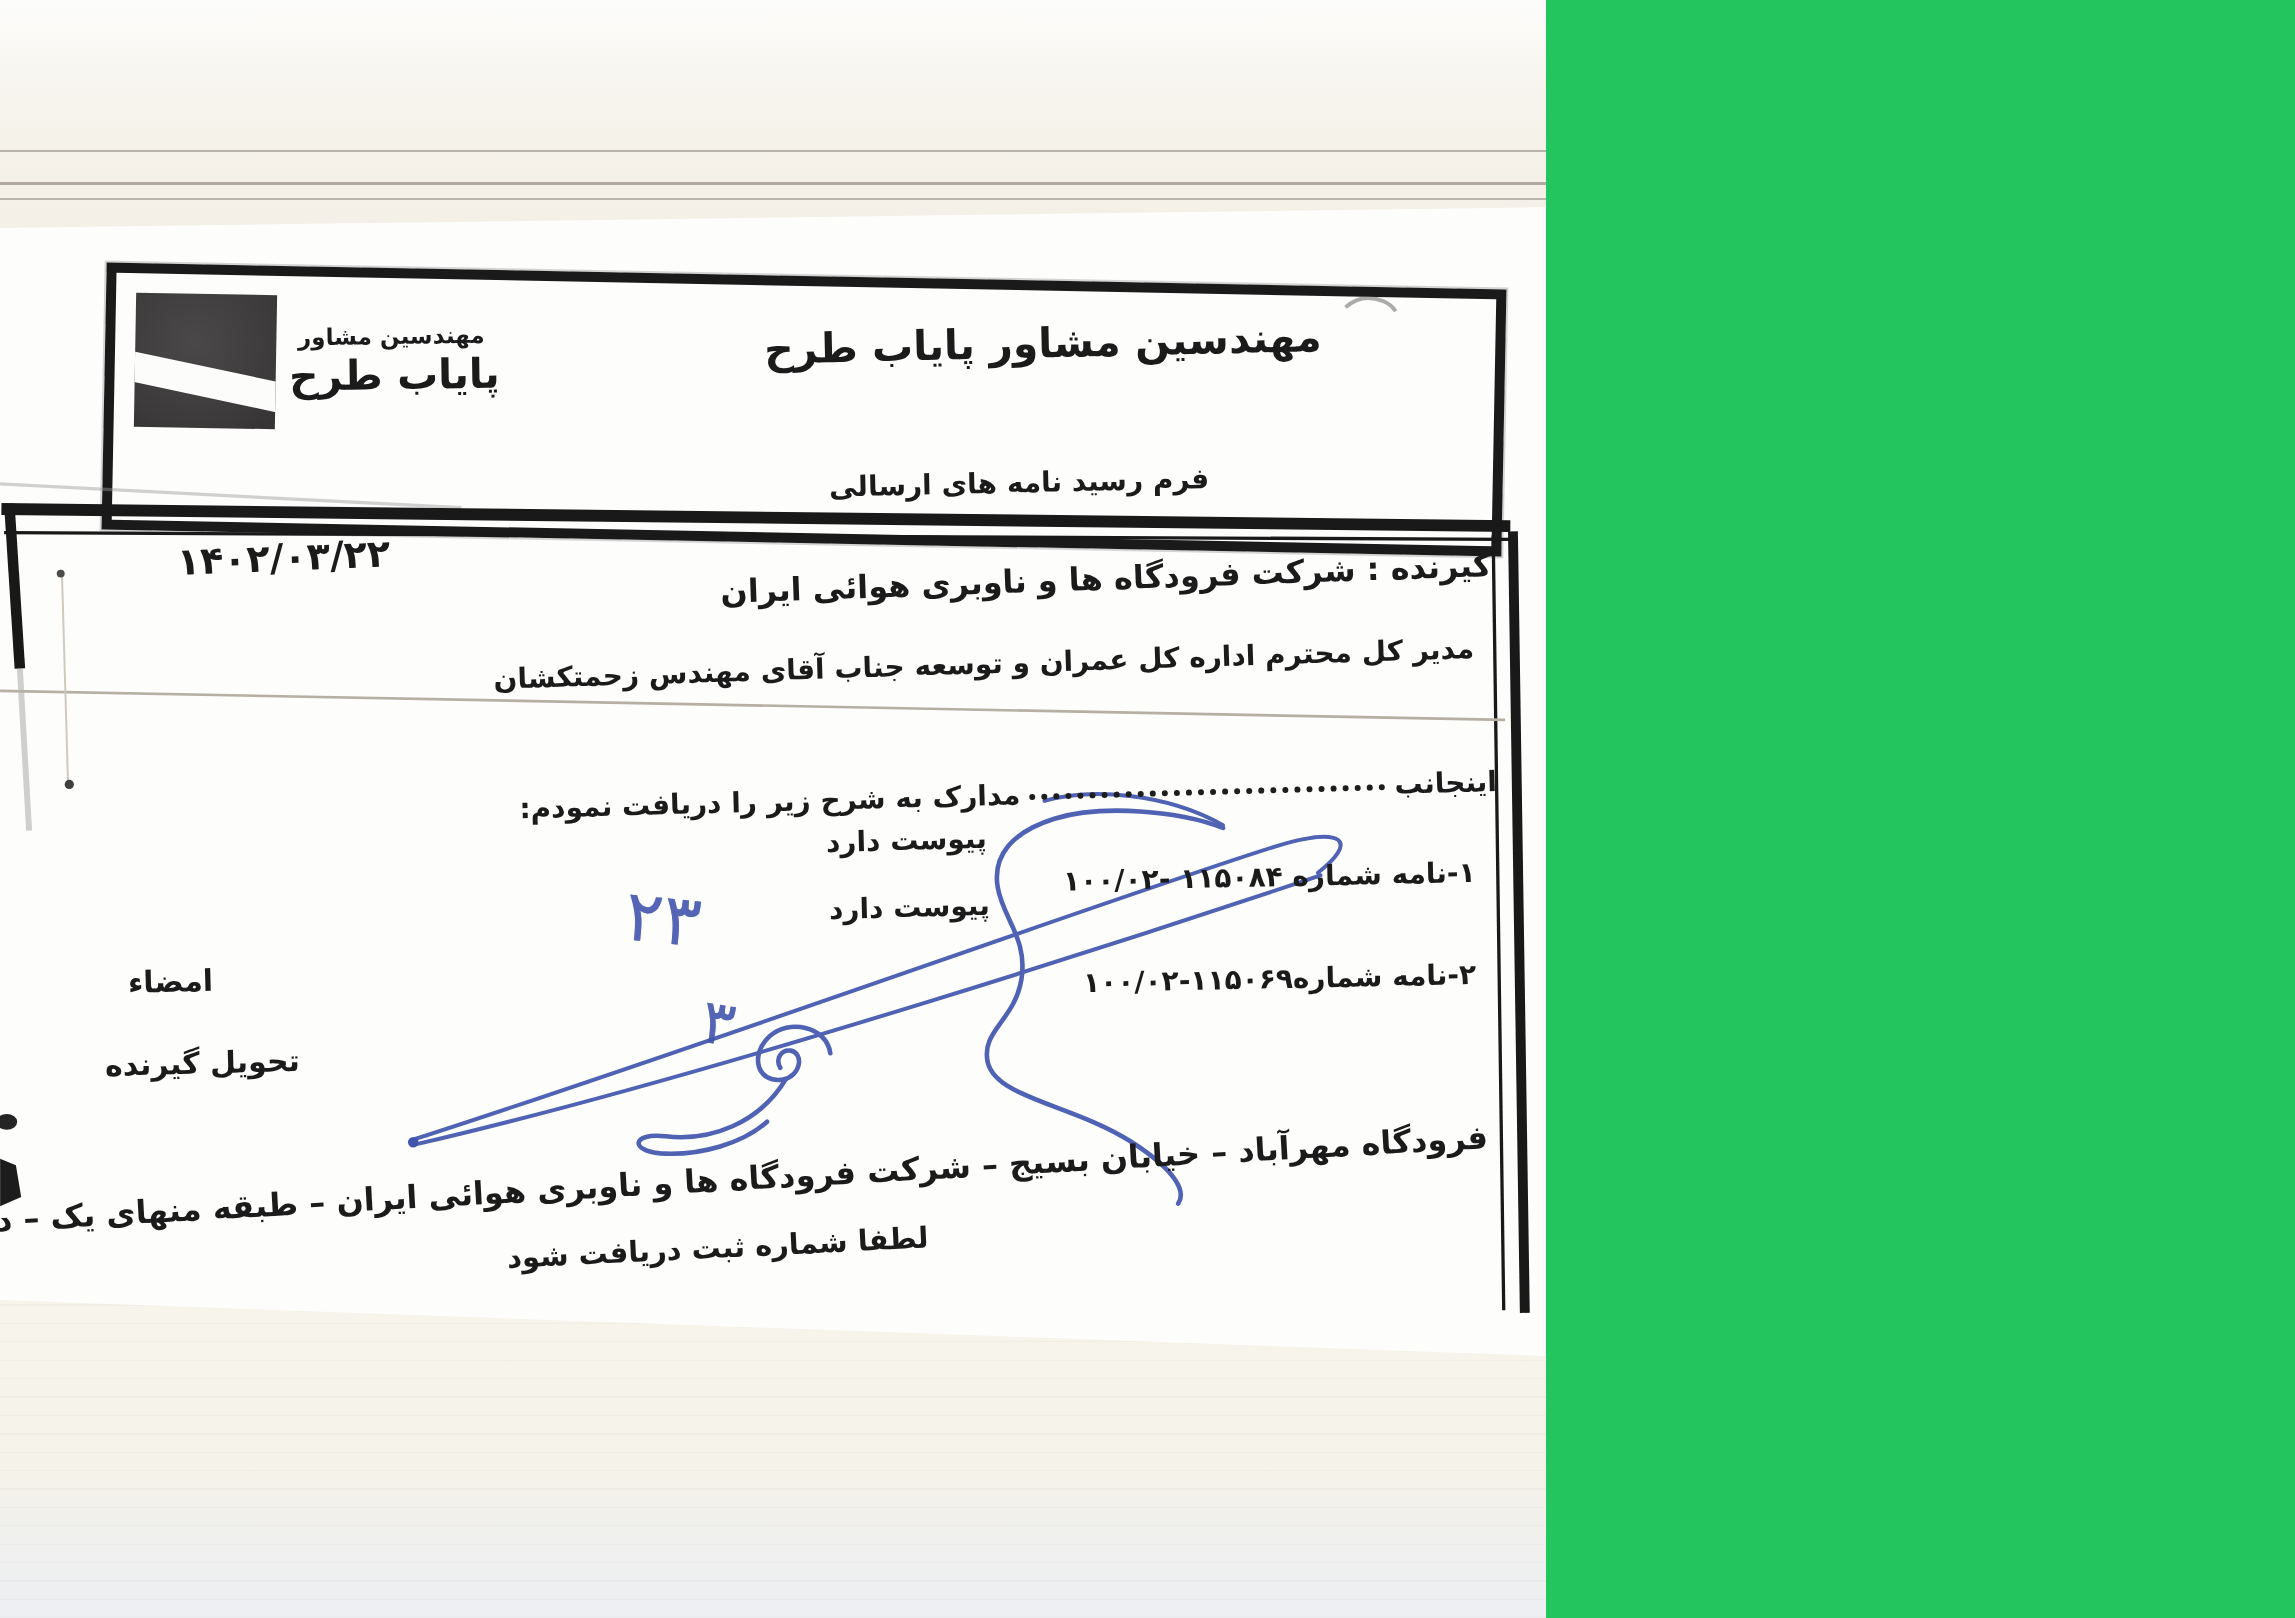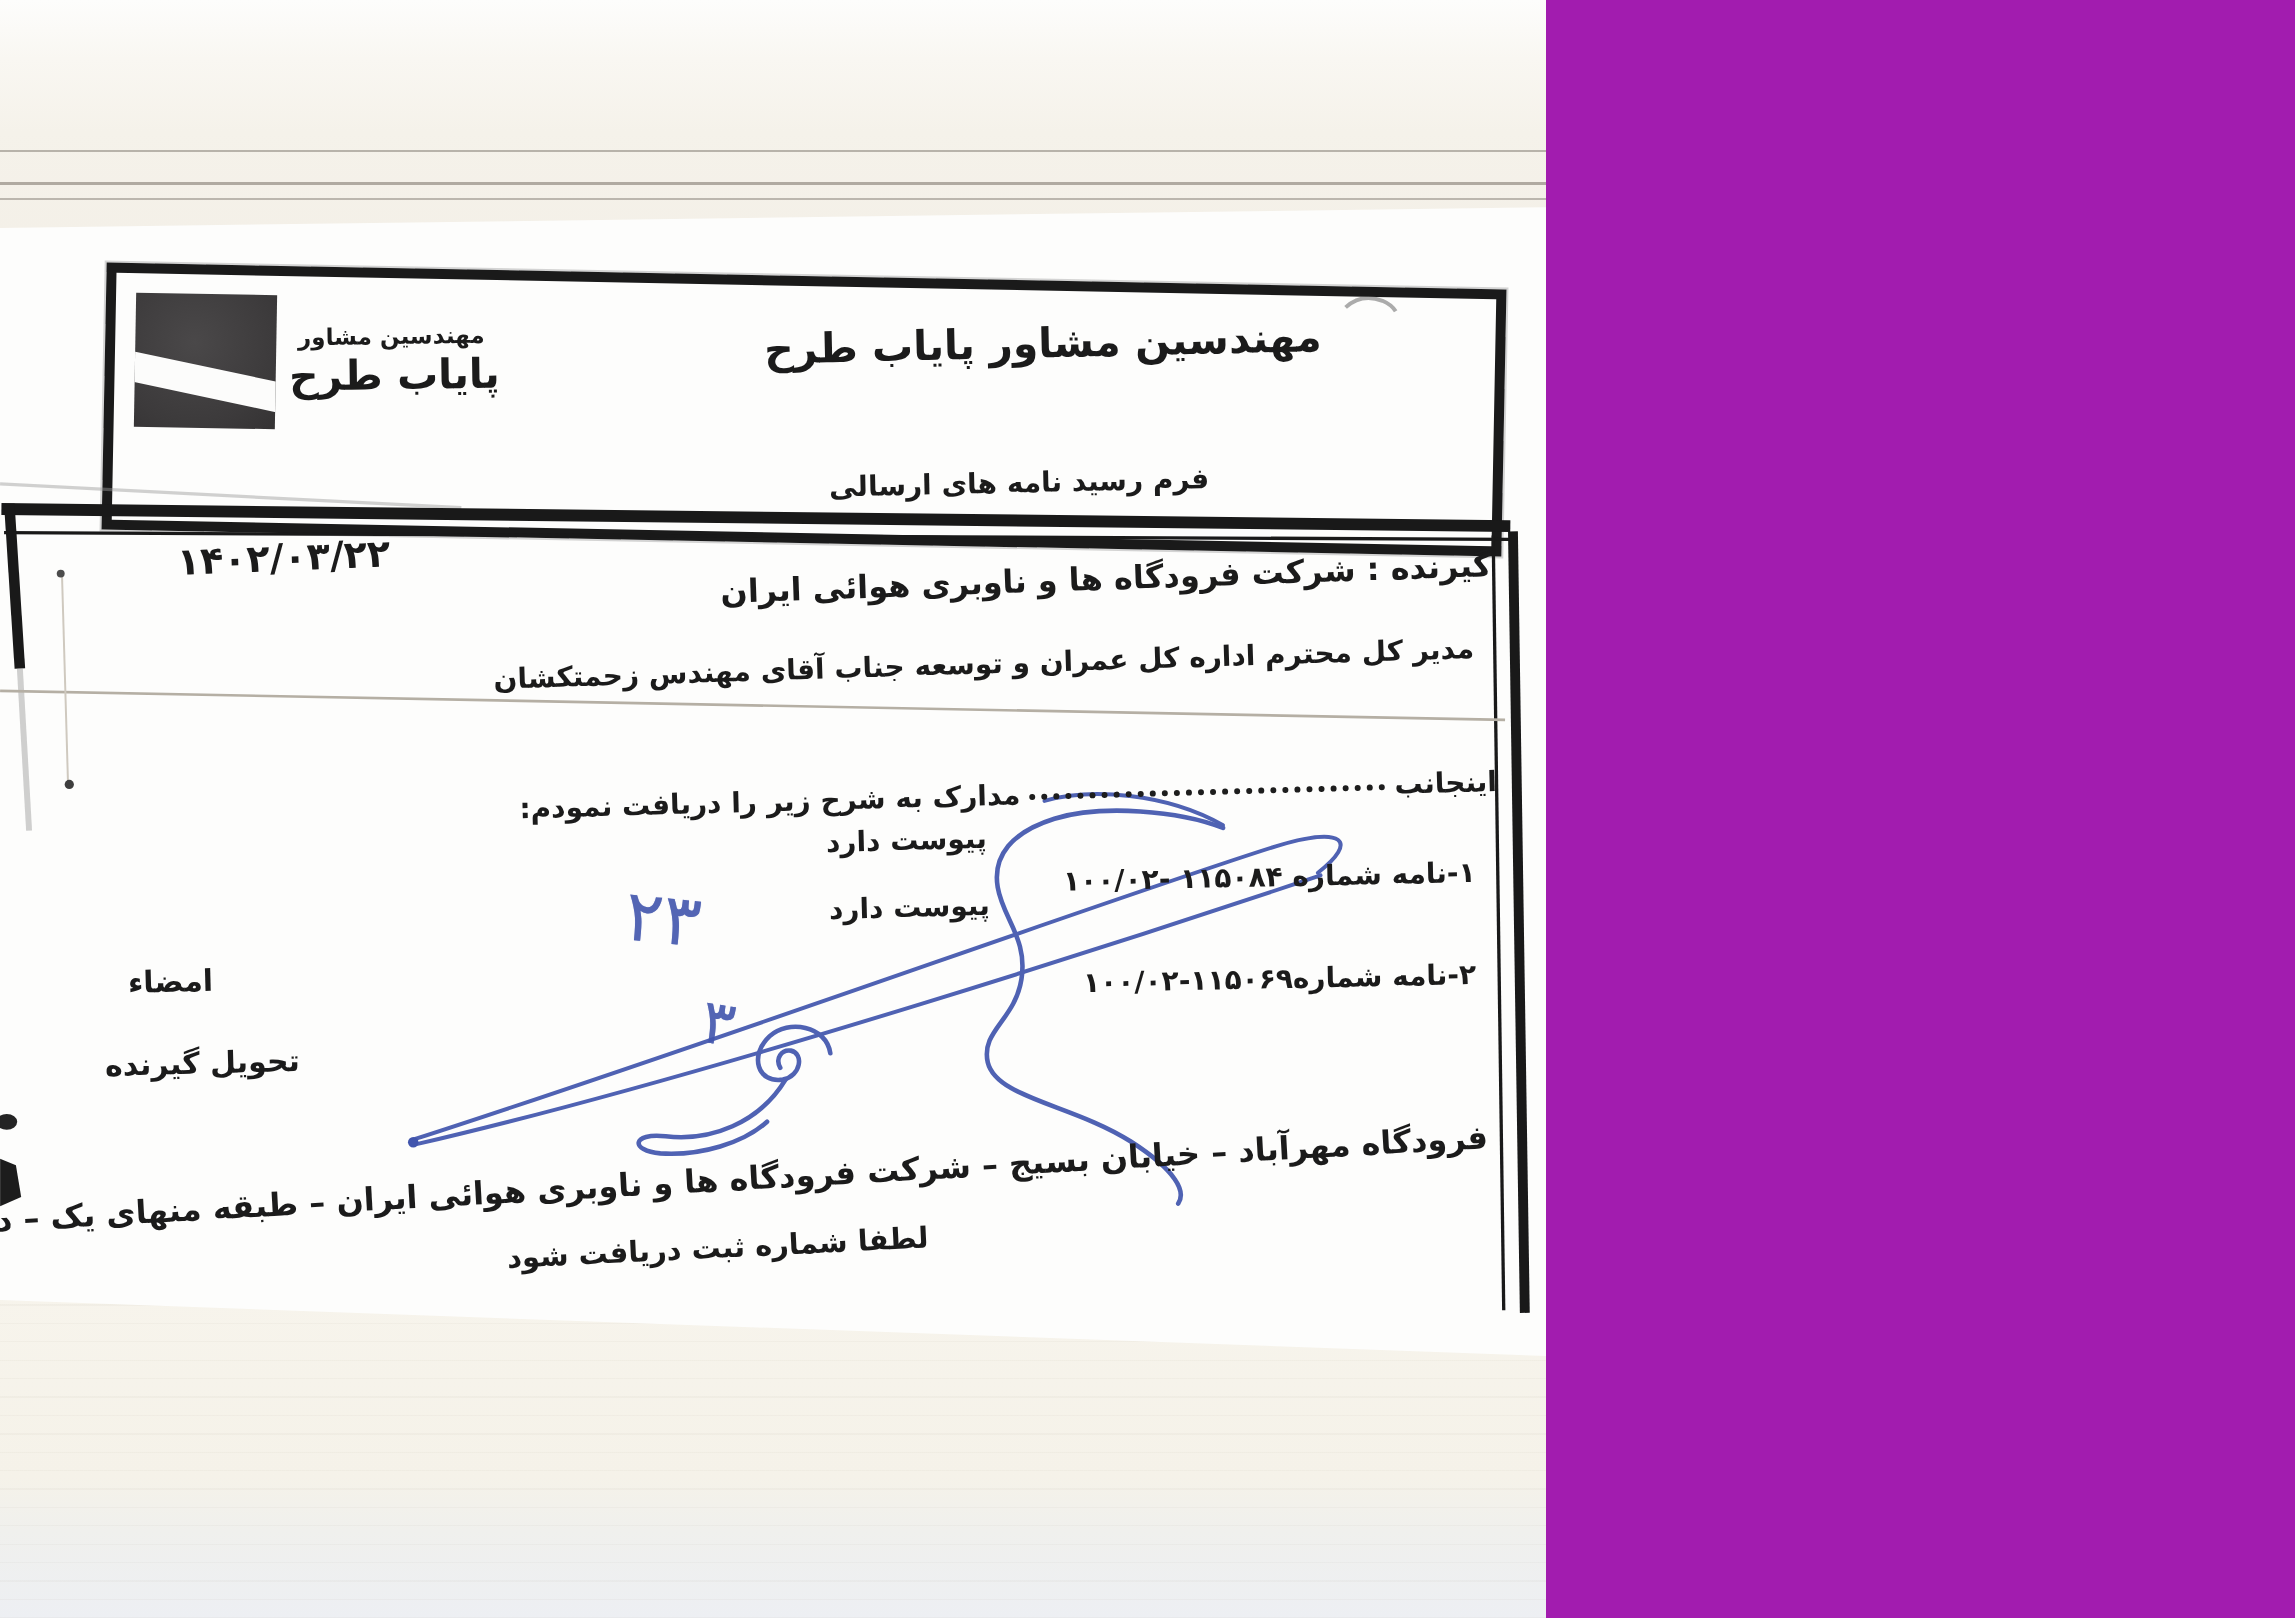--- a/index.html
+++ b/index.html
@@ -1,17 +1,17 @@
 <!DOCTYPE html>
 <html lang="fa" style="font-size:10.5px"><head>
 <meta charset="utf-8">
 <style>
   html,body{margin:0;padding:0;}
   body{width:2295px;height:1619px;background:#fdfdfd;font-family:"DejaVu Sans",sans-serif;}
-  .stage{position:absolute;inset:0;width:2295px;height:1619px;overflow:hidden;background:#a21caf;}
+  .stage{position:absolute;inset:0;width:2295px;height:1619px;overflow:hidden;background:#22c55e;}
 
   
   .band-top{position:absolute;left:0;top:0;width:1546px;height:277px;
     background:linear-gradient(180deg,#fdfdfc 0px,#f9f7f2 59px,#f5f2ea 132px,#f3efe7 277px);}
   .band-top .line{position:absolute;left:0;width:100%;background:#a39d94;}
   .line-a{top:150px;height:2px;opacity:.75;}
   .line-b{top:182px;height:2.6px;opacity:.85;}
   .line-c{top:198px;height:2px;opacity:.7;}
   .band-bottom{position:absolute;left:0;top:1286px;width:1546px;height:333px;
     background:linear-gradient(180deg,#f7f4ec 0px,#f5f2e9 191px,#f0f0ed 244px,#edeff3 333px);}

